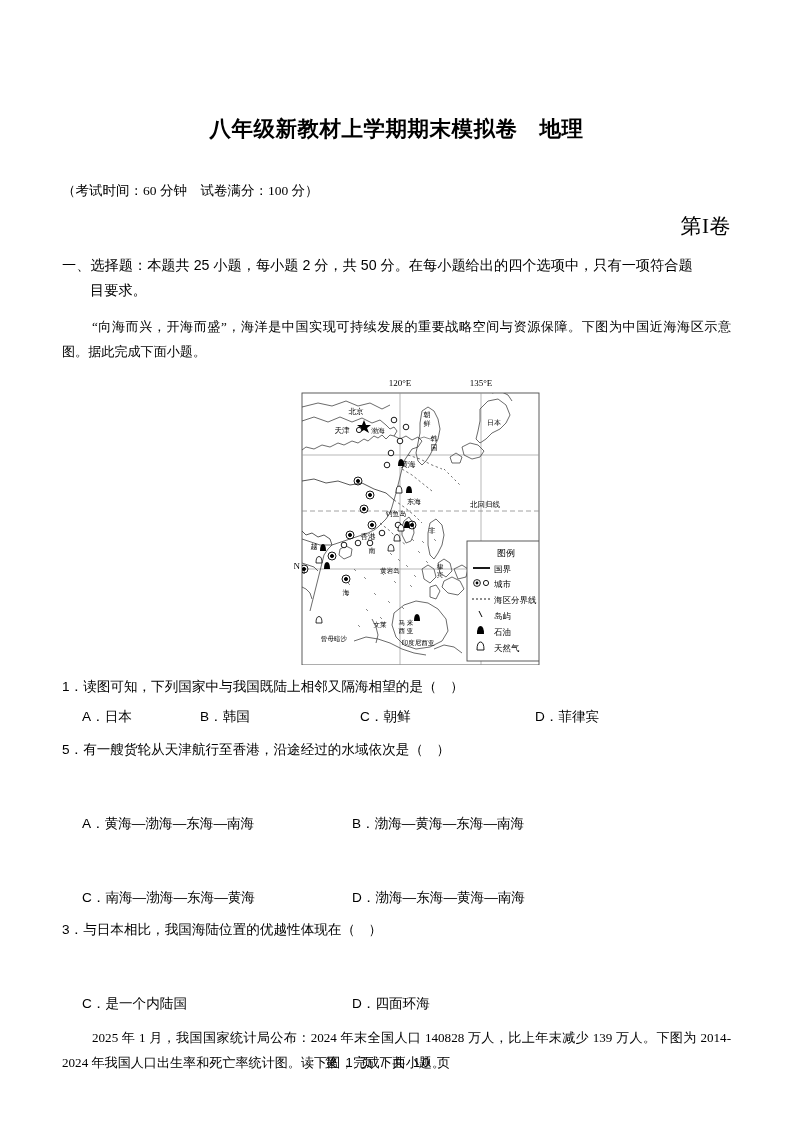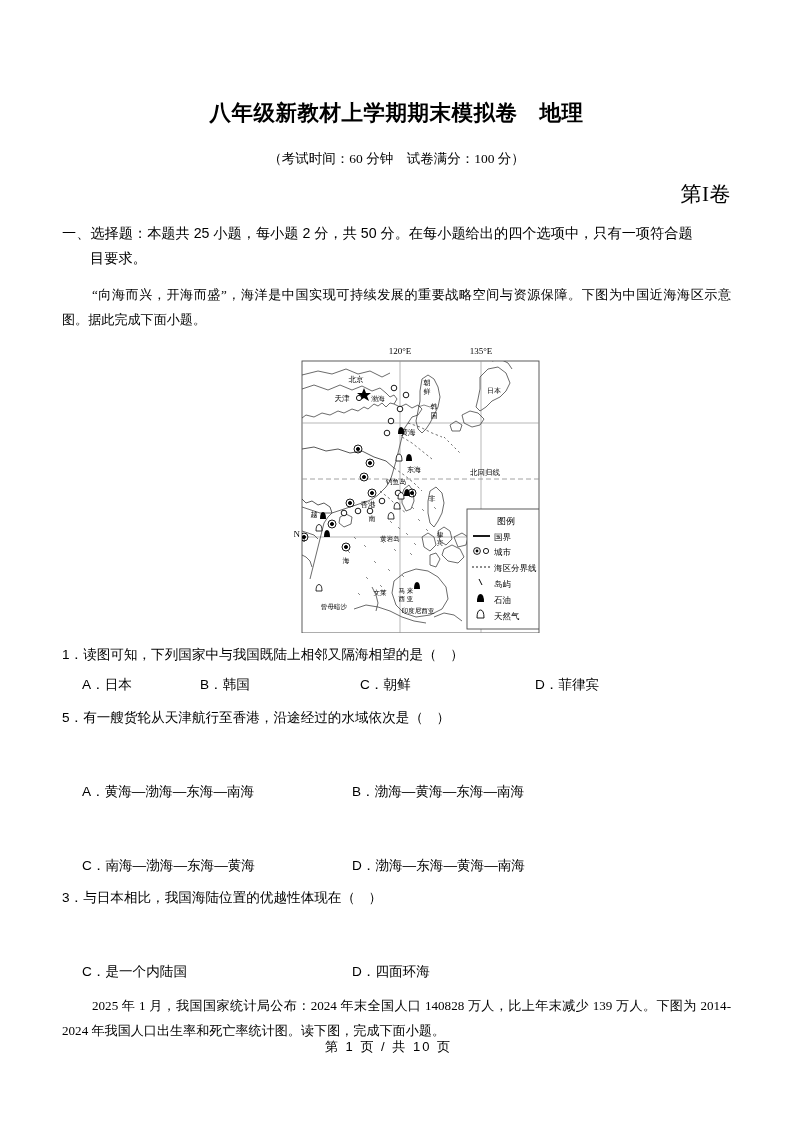--- a/index.html
+++ b/index.html
@@ -22,27 +22,27 @@
     box-sizing: border-box;
     padding: 0 62px;
   }
 
   
   .doc-title {
     text-align: center;
     font-size: 21.5px;
     font-weight: bold;
     letter-spacing: 0.5px;
-    margin: 0;
+    margin: 16px;
     padding-top: 98px;
     font-family: "Liberation Sans", "DejaVu Sans", sans-serif;
     white-space: pre;
   }
   .doc-subtitle {
-    text-align: center;
+    text-align: left;
     font-size: 13.5px;
     margin: 0;
     padding-top: 23px;
     white-space: pre;
   }
   .volume-title {
     text-align: right;
     font-size: 21px;
     margin: 0;
     padding-top: 12px;

